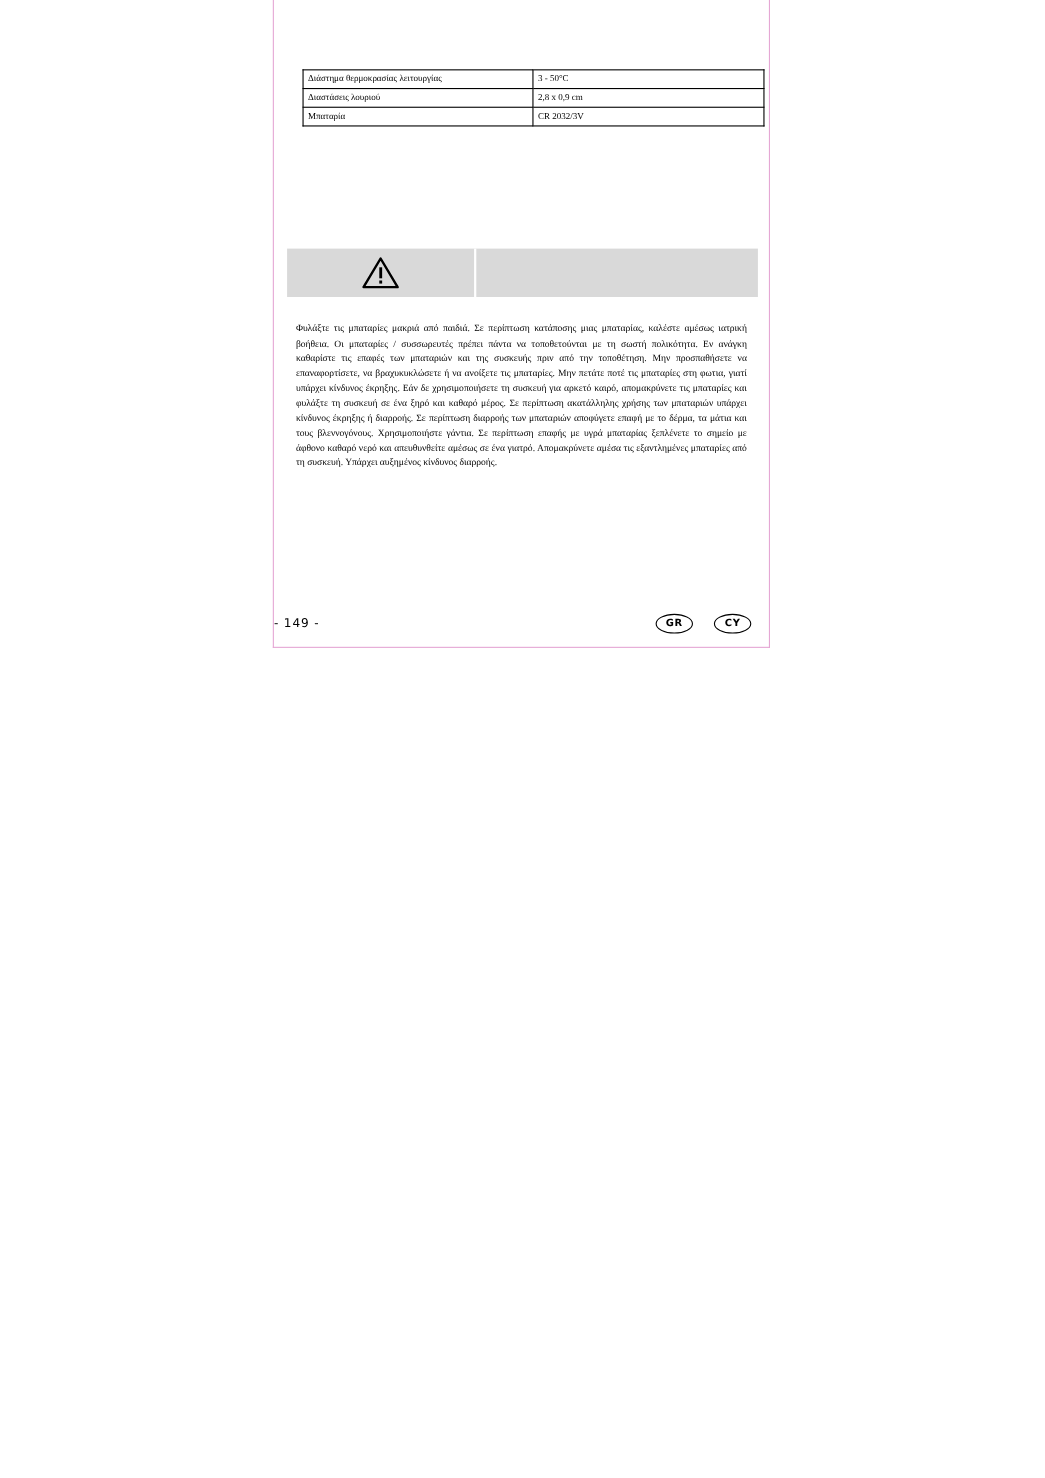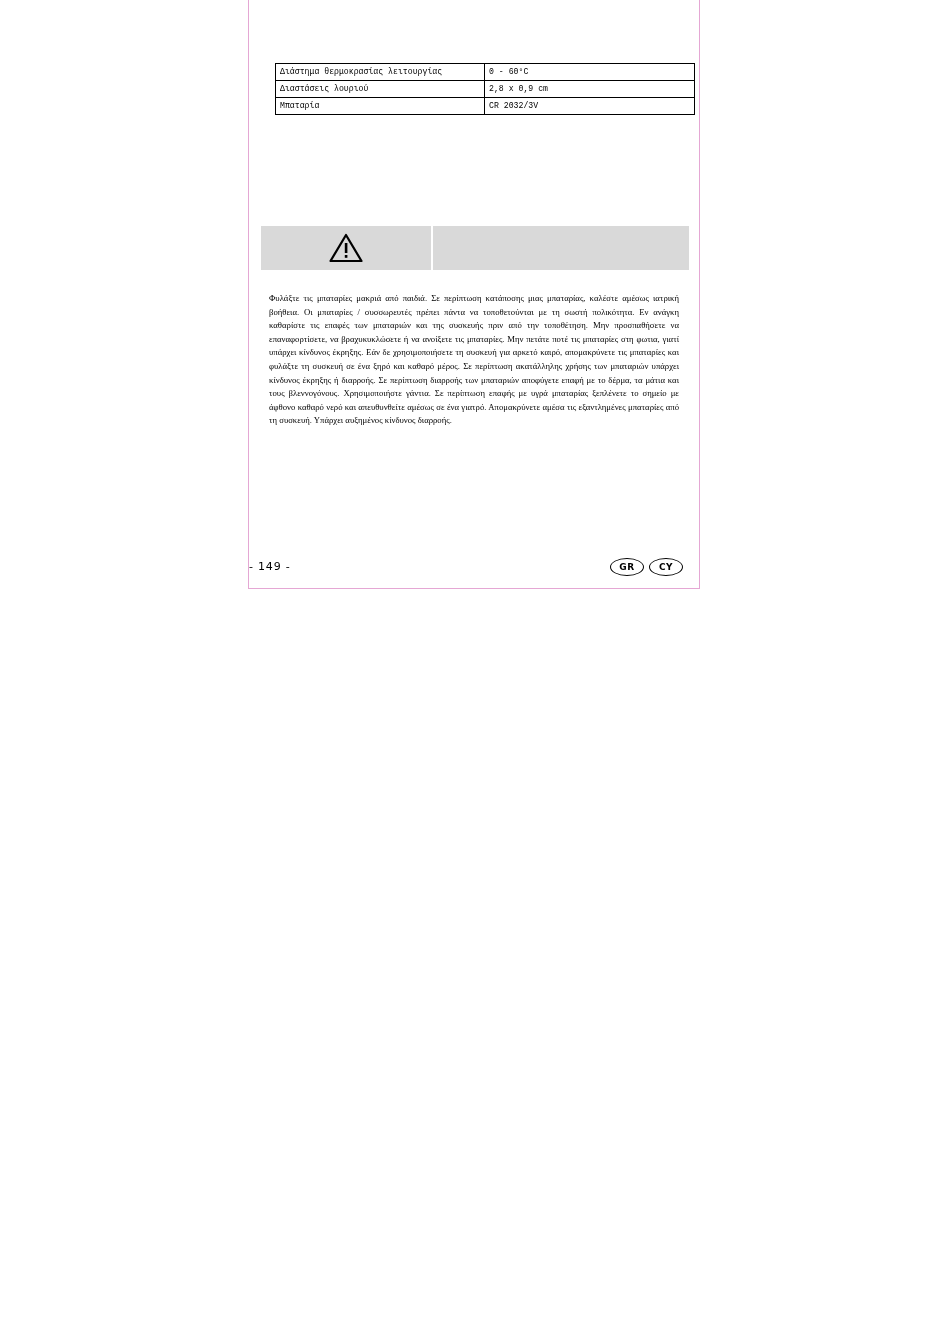--- a/index.html
+++ b/index.html
@@ -43,21 +43,21 @@
     border-collapse: collapse;
     table-layout: fixed;
   }
   .spec-table td {
     border: 1px solid #000000;
     font-size: 8.2px;
     line-height: 1.1;
     padding: 2px 4px 3px 4px;
     height: 11px;
     vertical-align: middle;
-    font-family: Liberation Mono, monospace;
+    font-family: Liberation Serif, serif;
   }
   .spec-table td.label { width: 200px; }
   .spec-table td.value { width: 201px; }
 
   
   .warn-band {
     position: absolute;
     left: 12px;
     top: 226px;
     width: 428px;
@@ -114,21 +114,21 @@
     text-align: left;
     font-size: 11px;
     letter-spacing: 0.8px;
     color: #000;
   }
   .country-tags {
     position: absolute;
     right: 16px;
     top: 558px;
     display: flex;
-    gap: 5px;
+    gap: 19px;
   }
   .ctag {
     width: 32px;
     height: 16px;
     border: 1.2px solid #000;
     border-radius: 50%;
     display: flex;
     align-items: center;
     justify-content: center;
     font-size: 9px;
@@ -139,21 +139,21 @@
 </head>
 <body>
 
 <div class="page">
   <div class="content">
 
     <table class="spec-table">
       <tbody>
         <tr>
           <td class="label">Διάστημα θερμοκρασίας λειτουργίας</td>
-          <td class="value">0 - 60°C</td>
+          <td class="value">3 - 50°C</td>
         </tr>
         <tr>
           <td class="label">Διαστάσεις λουριού</td>
           <td class="value">2,8 x 0,9 cm</td>
         </tr>
         <tr>
           <td class="label">Μπαταρία</td>
           <td class="value">CR 2032/3V</td>
         </tr>
       </tbody>

